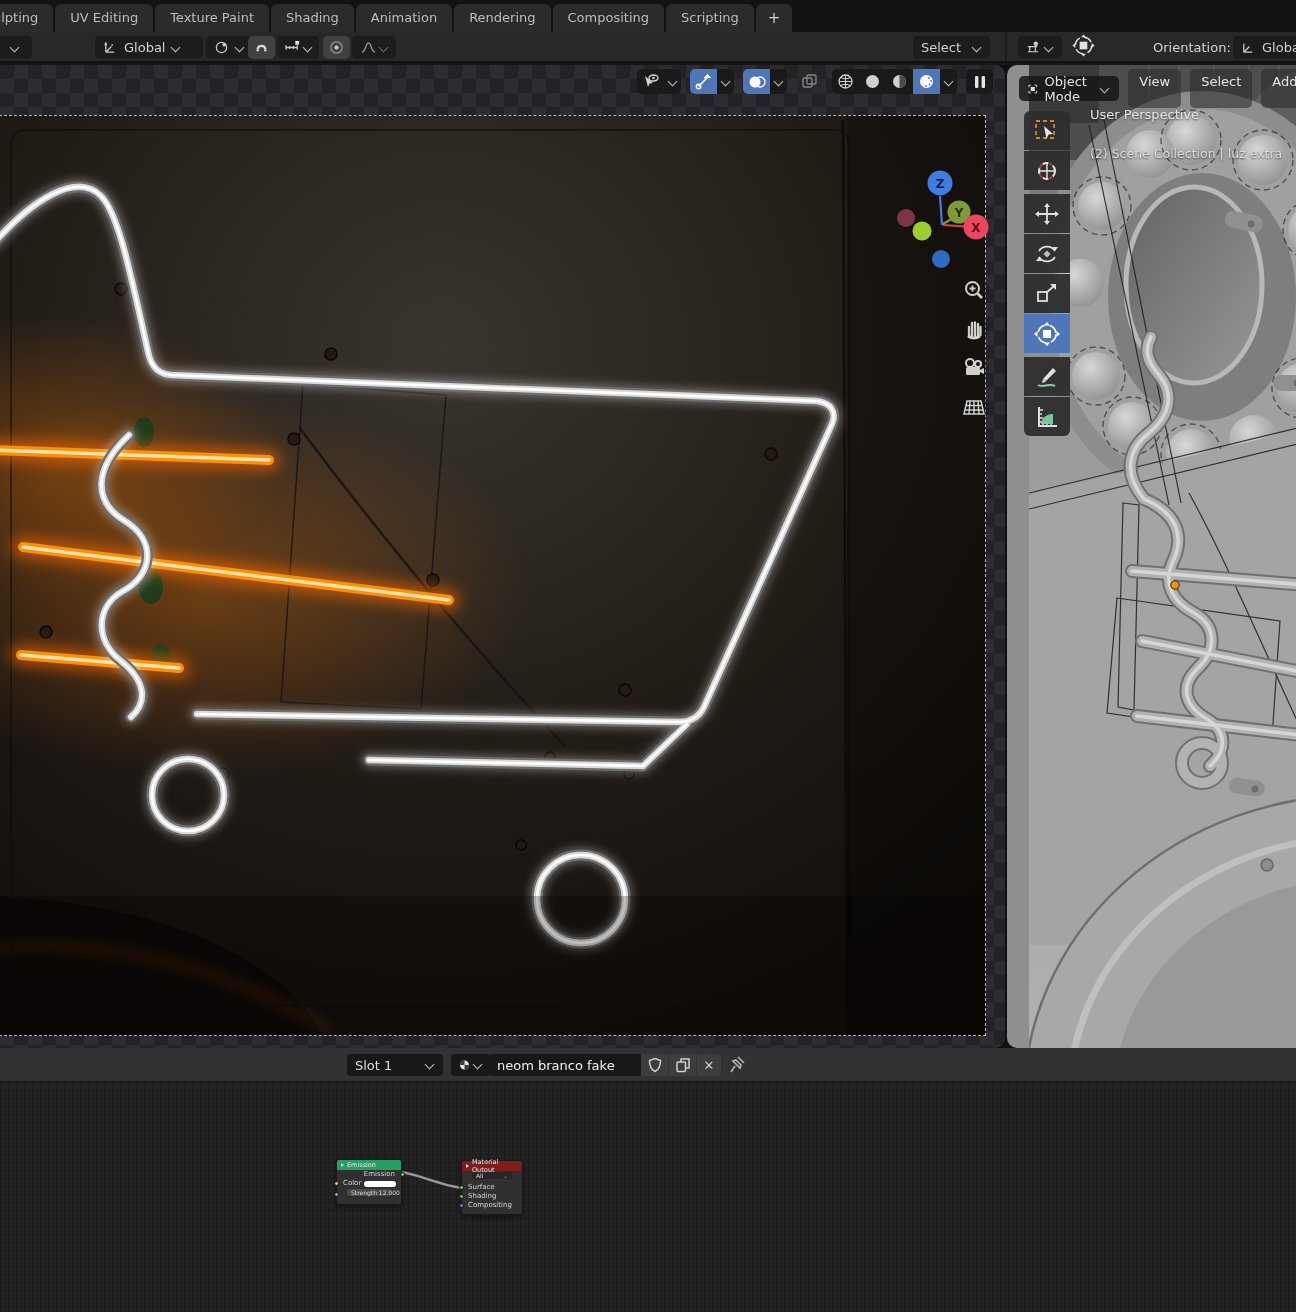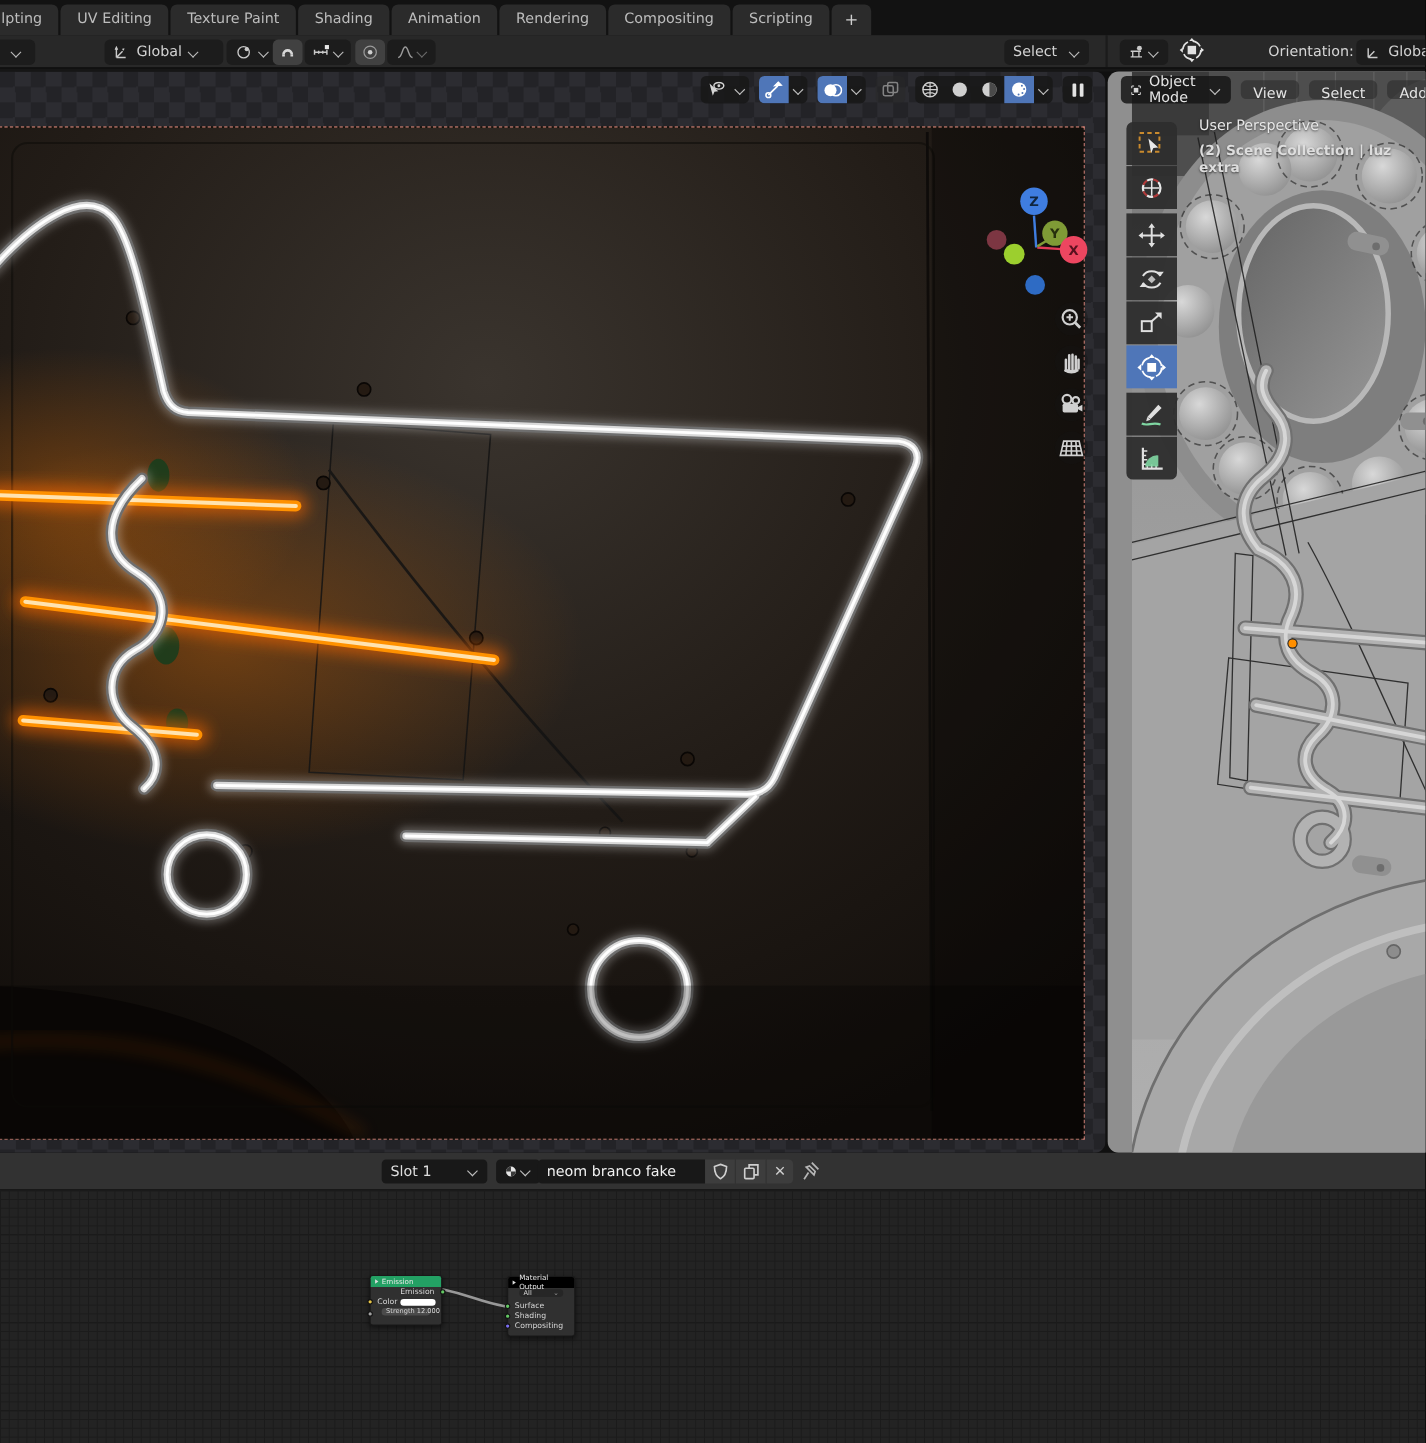--- a/index.html
+++ b/index.html
@@ -39,26 +39,26 @@
   .renderregion svg { display:block; }
   .vp-right { position:absolute; left:1007px; top:0; width:289px; height:983px; overflow:hidden;
     border-radius:10px 0 0 10px; background:#8f8f8f;padding-left:22px; }
   
   .vph { position:absolute; top:4px; display:flex; gap:9px; align-items:center; }
   .grp { display:flex; background:rgba(24,24,24,.85); border-radius:5px; overflow:hidden; }
   .ibtn { width:27px; height:25px; display:flex; align-items:center; justify-content:center; }
   .ibtn.narrow { width:17px; }
   .ibtn.active { background:#4f76b8; }
   .ibtn svg { display:block; }
-  .txtbtn { height:17px; line-height:25px; padding:0 11px; color:#e4e4e4;
+  .txtbtn { height:39px; line-height:25px; padding:0 11px; color:#e4e4e4;
     background:rgba(40,40,40,.55); border-radius:5px; }
   .modepill { display:flex; align-items:center; gap:7px; background:rgba(22,22,22,.85);
     border-radius:5px; height:25px; padding:0 9px; color:#e4e4e4; }
   .ovl-text { position:absolute; left:83px; top:42px; color:#e8e8e8; text-shadow:0 1px 2px rgba(0,0,0,.6); }
-  .ovl-text .l2 { margin-top:7px; font-size:12.5px; color:#ddd;font-weight:bold; }
+  .ovl-text .l2 { margin-top:24px; font-size:12.5px; color:#ddd; }
   
   .toolcol { position:absolute; left:17px; top:46px; width:46px; display:flex; flex-direction:column; gap:1px; }
   .tbtn { width:46px; height:39px; background:rgba(45,45,45,.95); display:flex;
     align-items:center; justify-content:center; }
   .tbtn.first { border-radius:6px 6px 0 0; }
   .tbtn.last { border-radius:0 0 6px 6px; }
   .tbtn.gap { margin-top:3px; }
   .tbtn.active { background:#4f76b8; }
   .navcol { position:absolute; left:952px; top:210px; width:44px; display:flex;
     flex-direction:column; gap:9px; align-items:center; }
@@ -683,21 +683,21 @@
           <span class="swatch"></span>
         </div>
         <div class="nrow" style="height:11px;">
           <span class="socket in" style="background:#a1a1a1;top:3px;"></span>
           <div class="npill">Strength 12.000</div>
         </div>
         <div style="height:4px;"></div>
       </div>
 
       <div class="node" style="left:461px;top:78px;width:62px;">
-        <div class="nhead" style="background:#000000;">
+        <div class="nhead" style="background:#7f1d1d;">
           <span class="tri"></span>
           <span>Material Output</span>
         </div>
         <div class="nrow" style="height:11px;">
           <div class="npill dd">
             <span>All</span>
               <span style="color:#999;">⌄</span>
           </div>
         </div>
         <div class="nrow">

